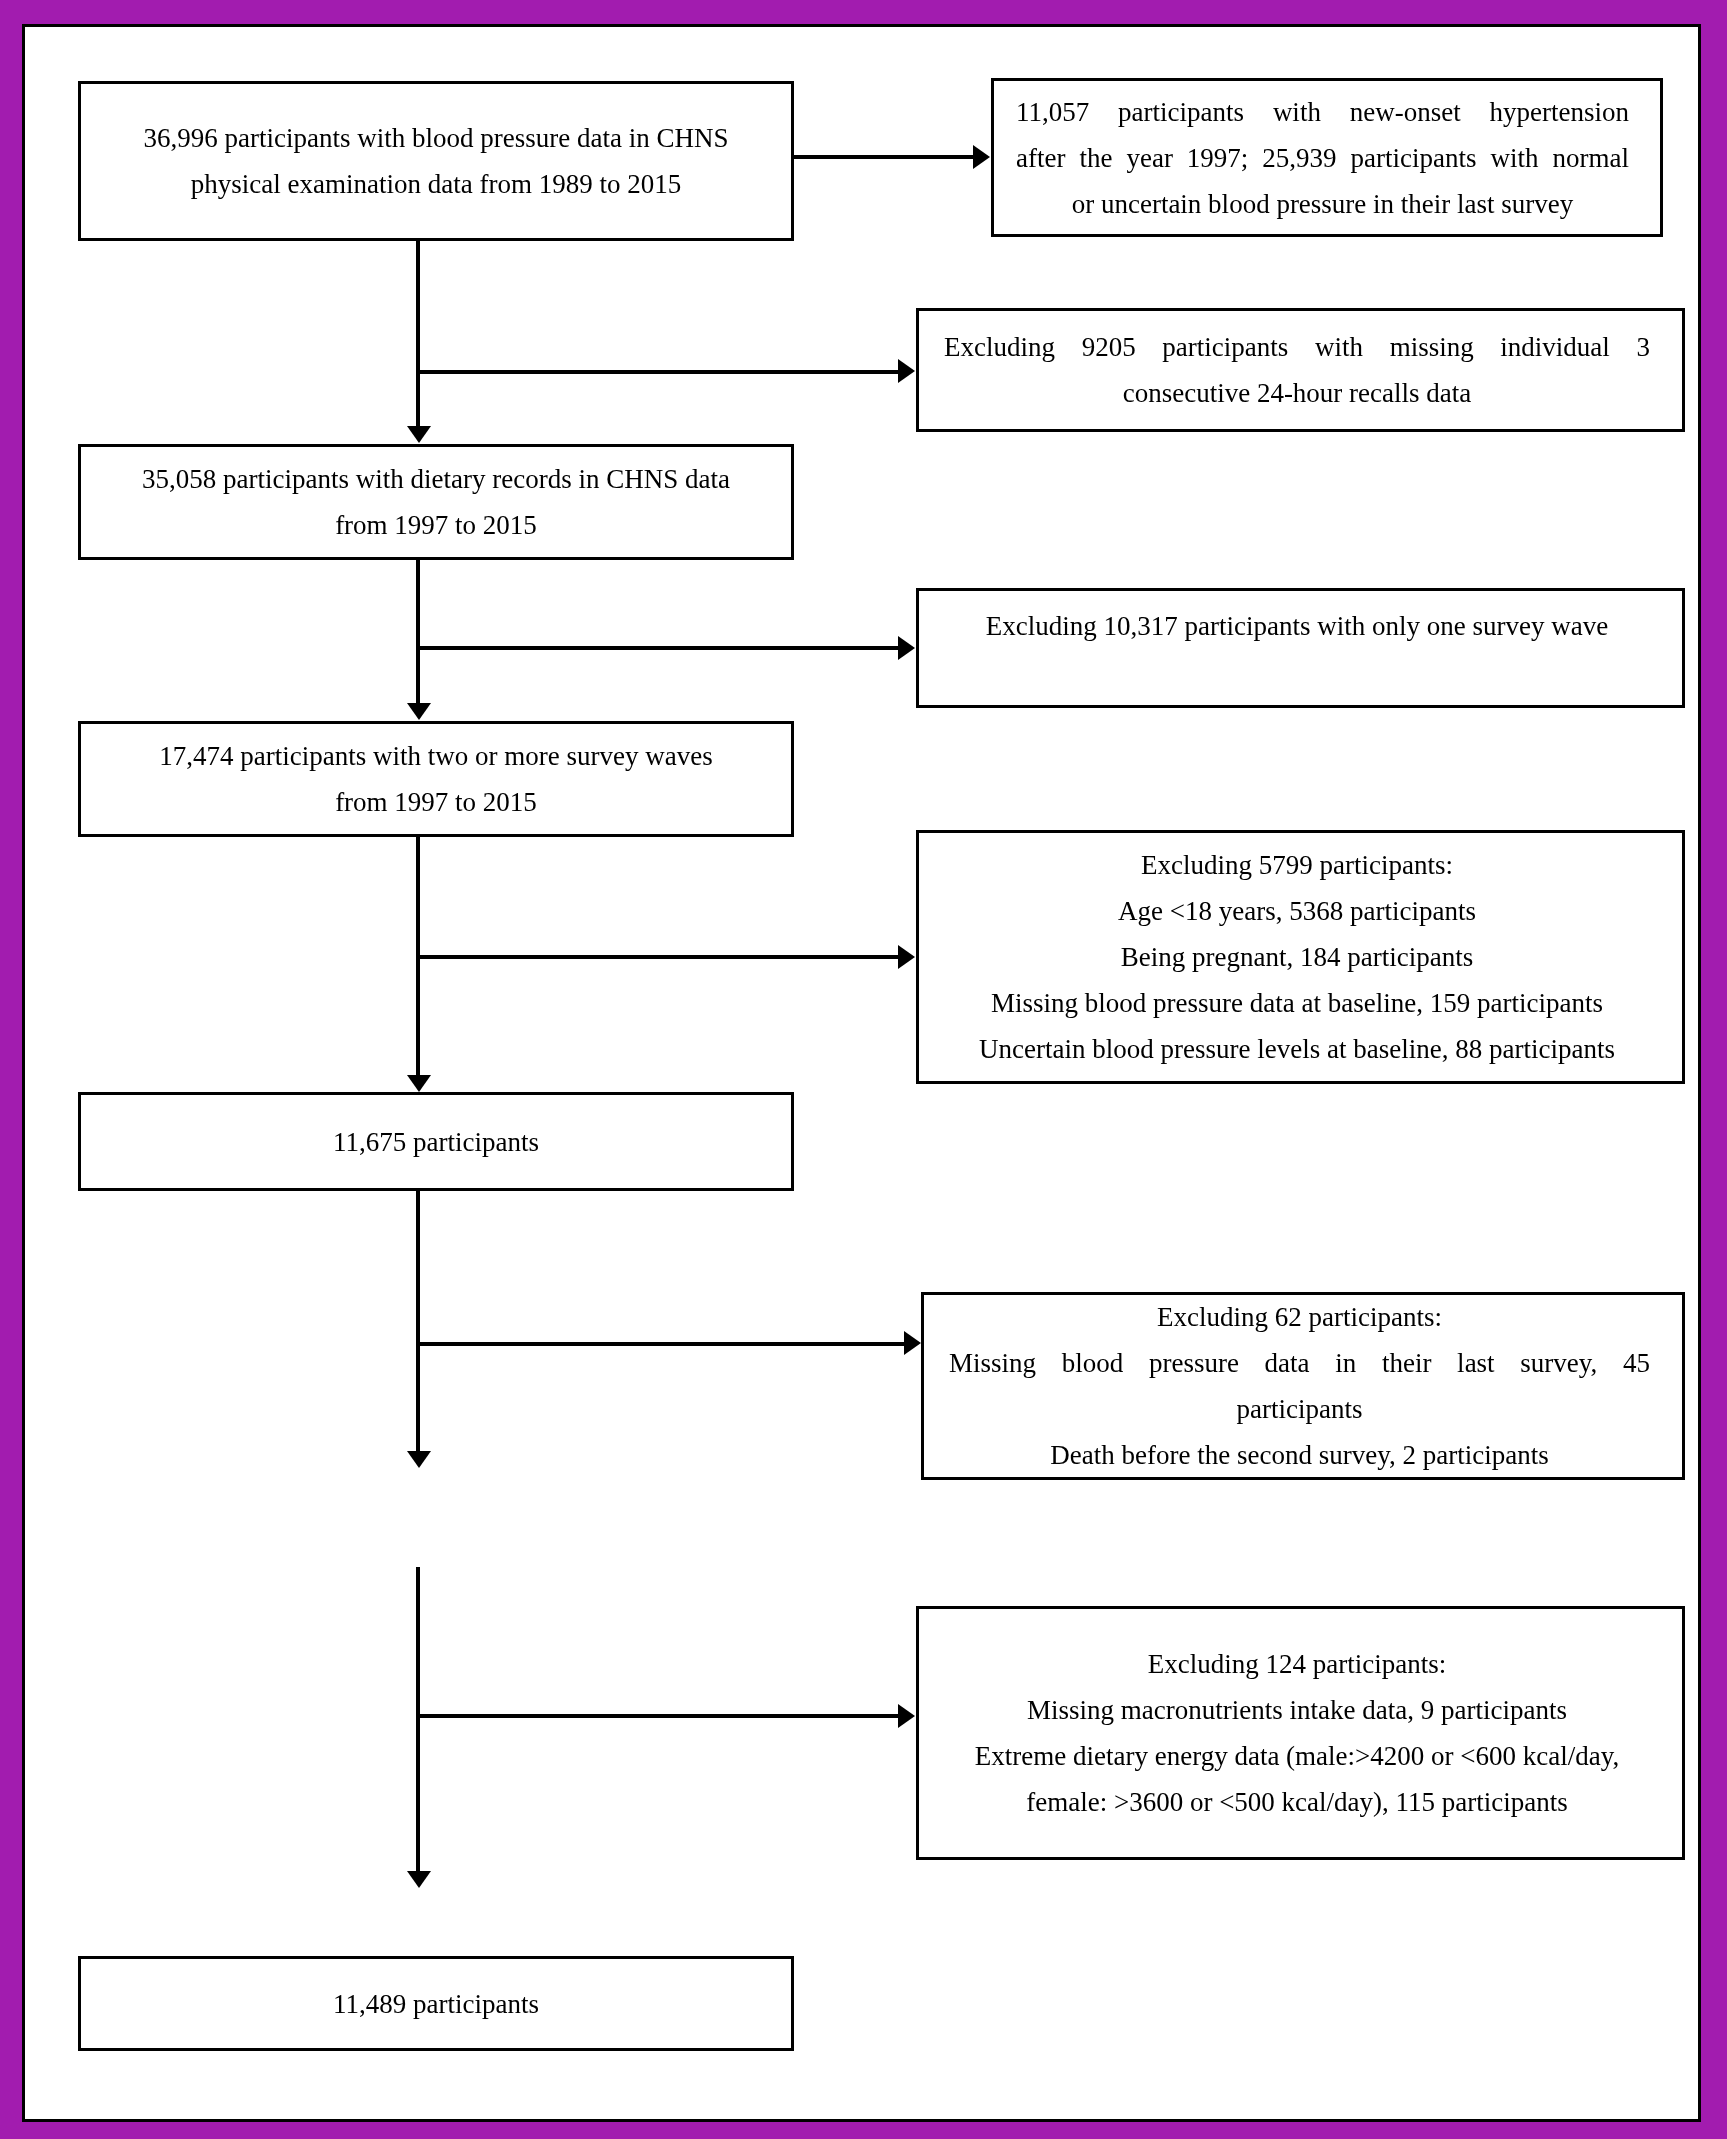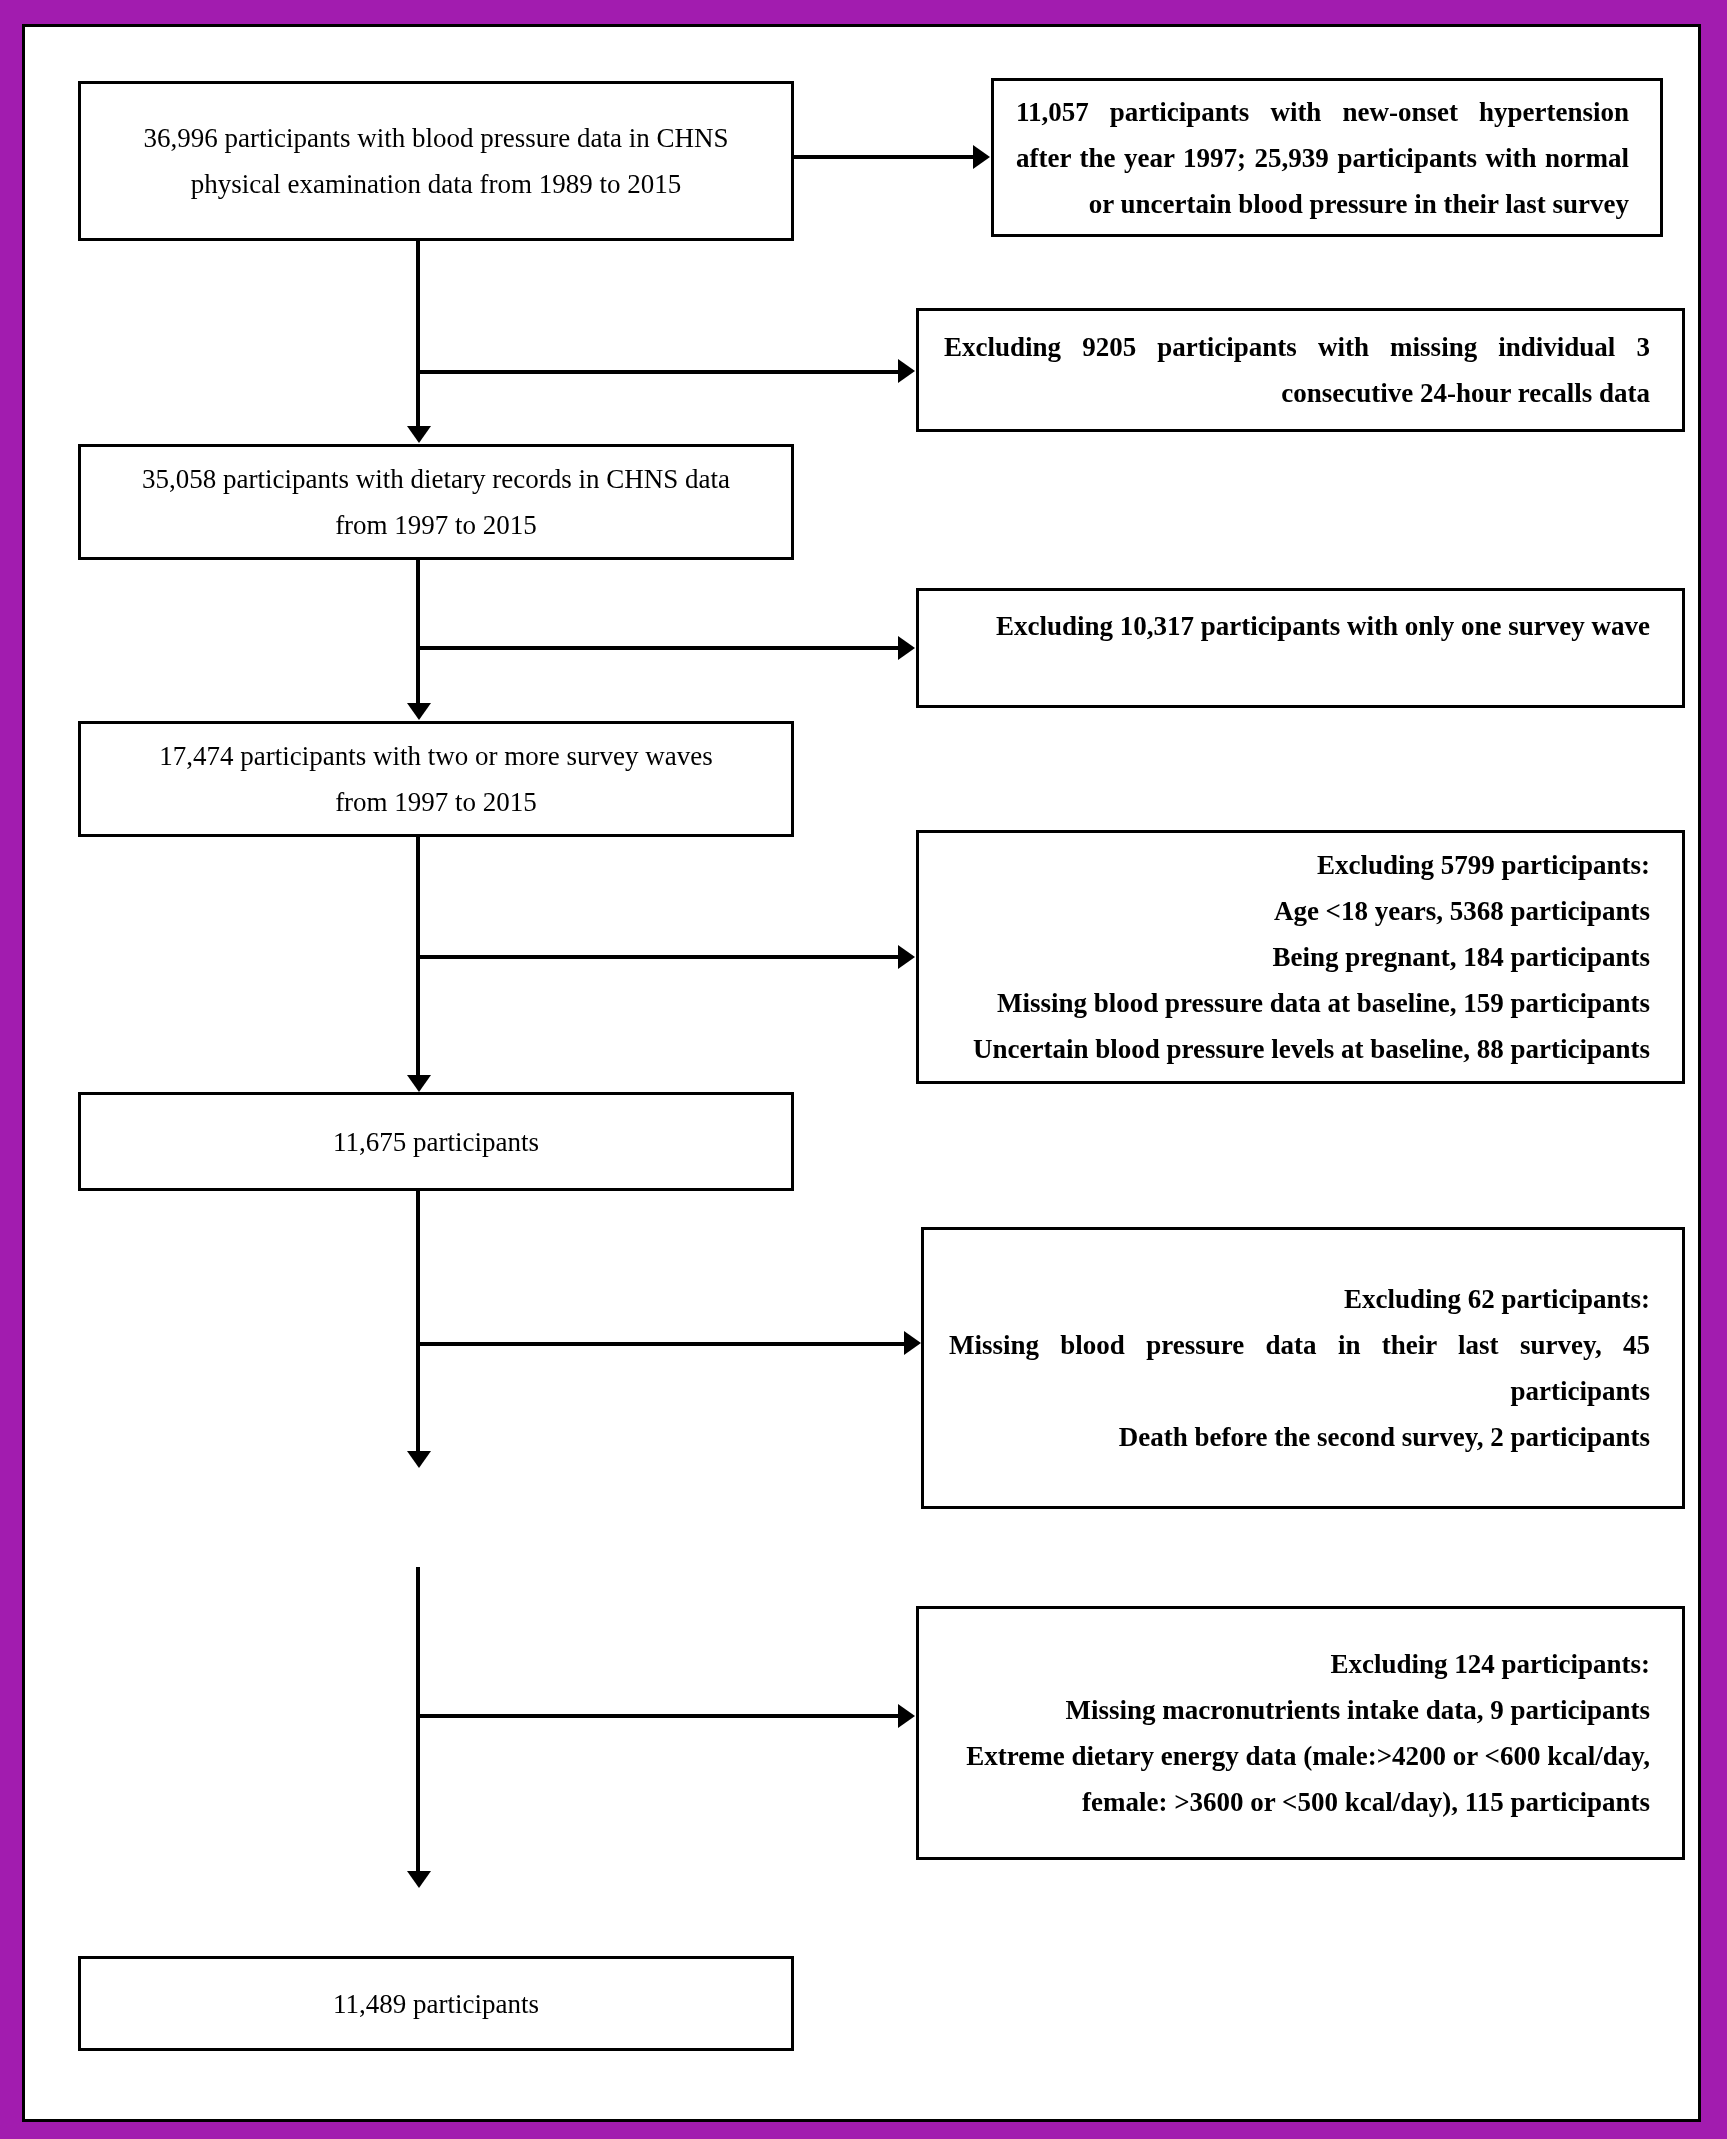--- a/index.html
+++ b/index.html
@@ -35,21 +35,21 @@
     flex-direction: column;
     justify-content: center;
   }
   .ln {
     font-size: 27px;
     line-height: 46px;
     white-space: nowrap;
   }
   .center .ln { text-align: center; }
   .rtext { padding-left: 25px; padding-right: 32px; }
-  .rtext .ln { text-align: right; font-weight: bold; }
+  .rtext .ln { text-align: center; }
   .jl {
     white-space: normal;
     text-align: justify;
     text-align-last: justify;
   }
   .topstart { justify-content: flex-start; padding-top: 12px; }
   .hline, .vline { position: absolute; background: #000000; }
   .hline { height: 3.8px; }
   .vline { width: 3.8px; }
   .arrow-right {
@@ -112,21 +112,21 @@
   </div>
 
   <div class="box rtext" style="left:916px; top:830px; width:769px; height:254px;">
     <div class="ln">Excluding 5799 participants:</div>
     <div class="ln">Age &lt;18 years, 5368 participants</div>
     <div class="ln">Being pregnant, 184 participants</div>
     <div class="ln">Missing blood pressure data at baseline, 159 participants</div>
     <div class="ln">Uncertain blood pressure levels at baseline, 88 participants</div>
   </div>
 
-  <div class="box rtext" style="left:921px; top:1227px; width:764px; height:282px;">
+  <div class="box rtext" style="left:921px; top:1292px; width:764px; height:188px;">
     <div class="ln">Excluding 62 participants:</div>
     <div class="ln jl">Missing blood pressure data in their last survey, 45</div>
     <div class="ln">participants</div>
     <div class="ln">Death before the second survey, 2 participants</div>
   </div>
 
   <div class="box rtext" style="left:916px; top:1606px; width:769px; height:254px;">
     <div class="ln">Excluding 124 participants:</div>
     <div class="ln">Missing macronutrients intake data, 9 participants</div>
     <div class="ln">Extreme dietary energy data (male:&gt;4200 or &lt;600 kcal/day,</div>

